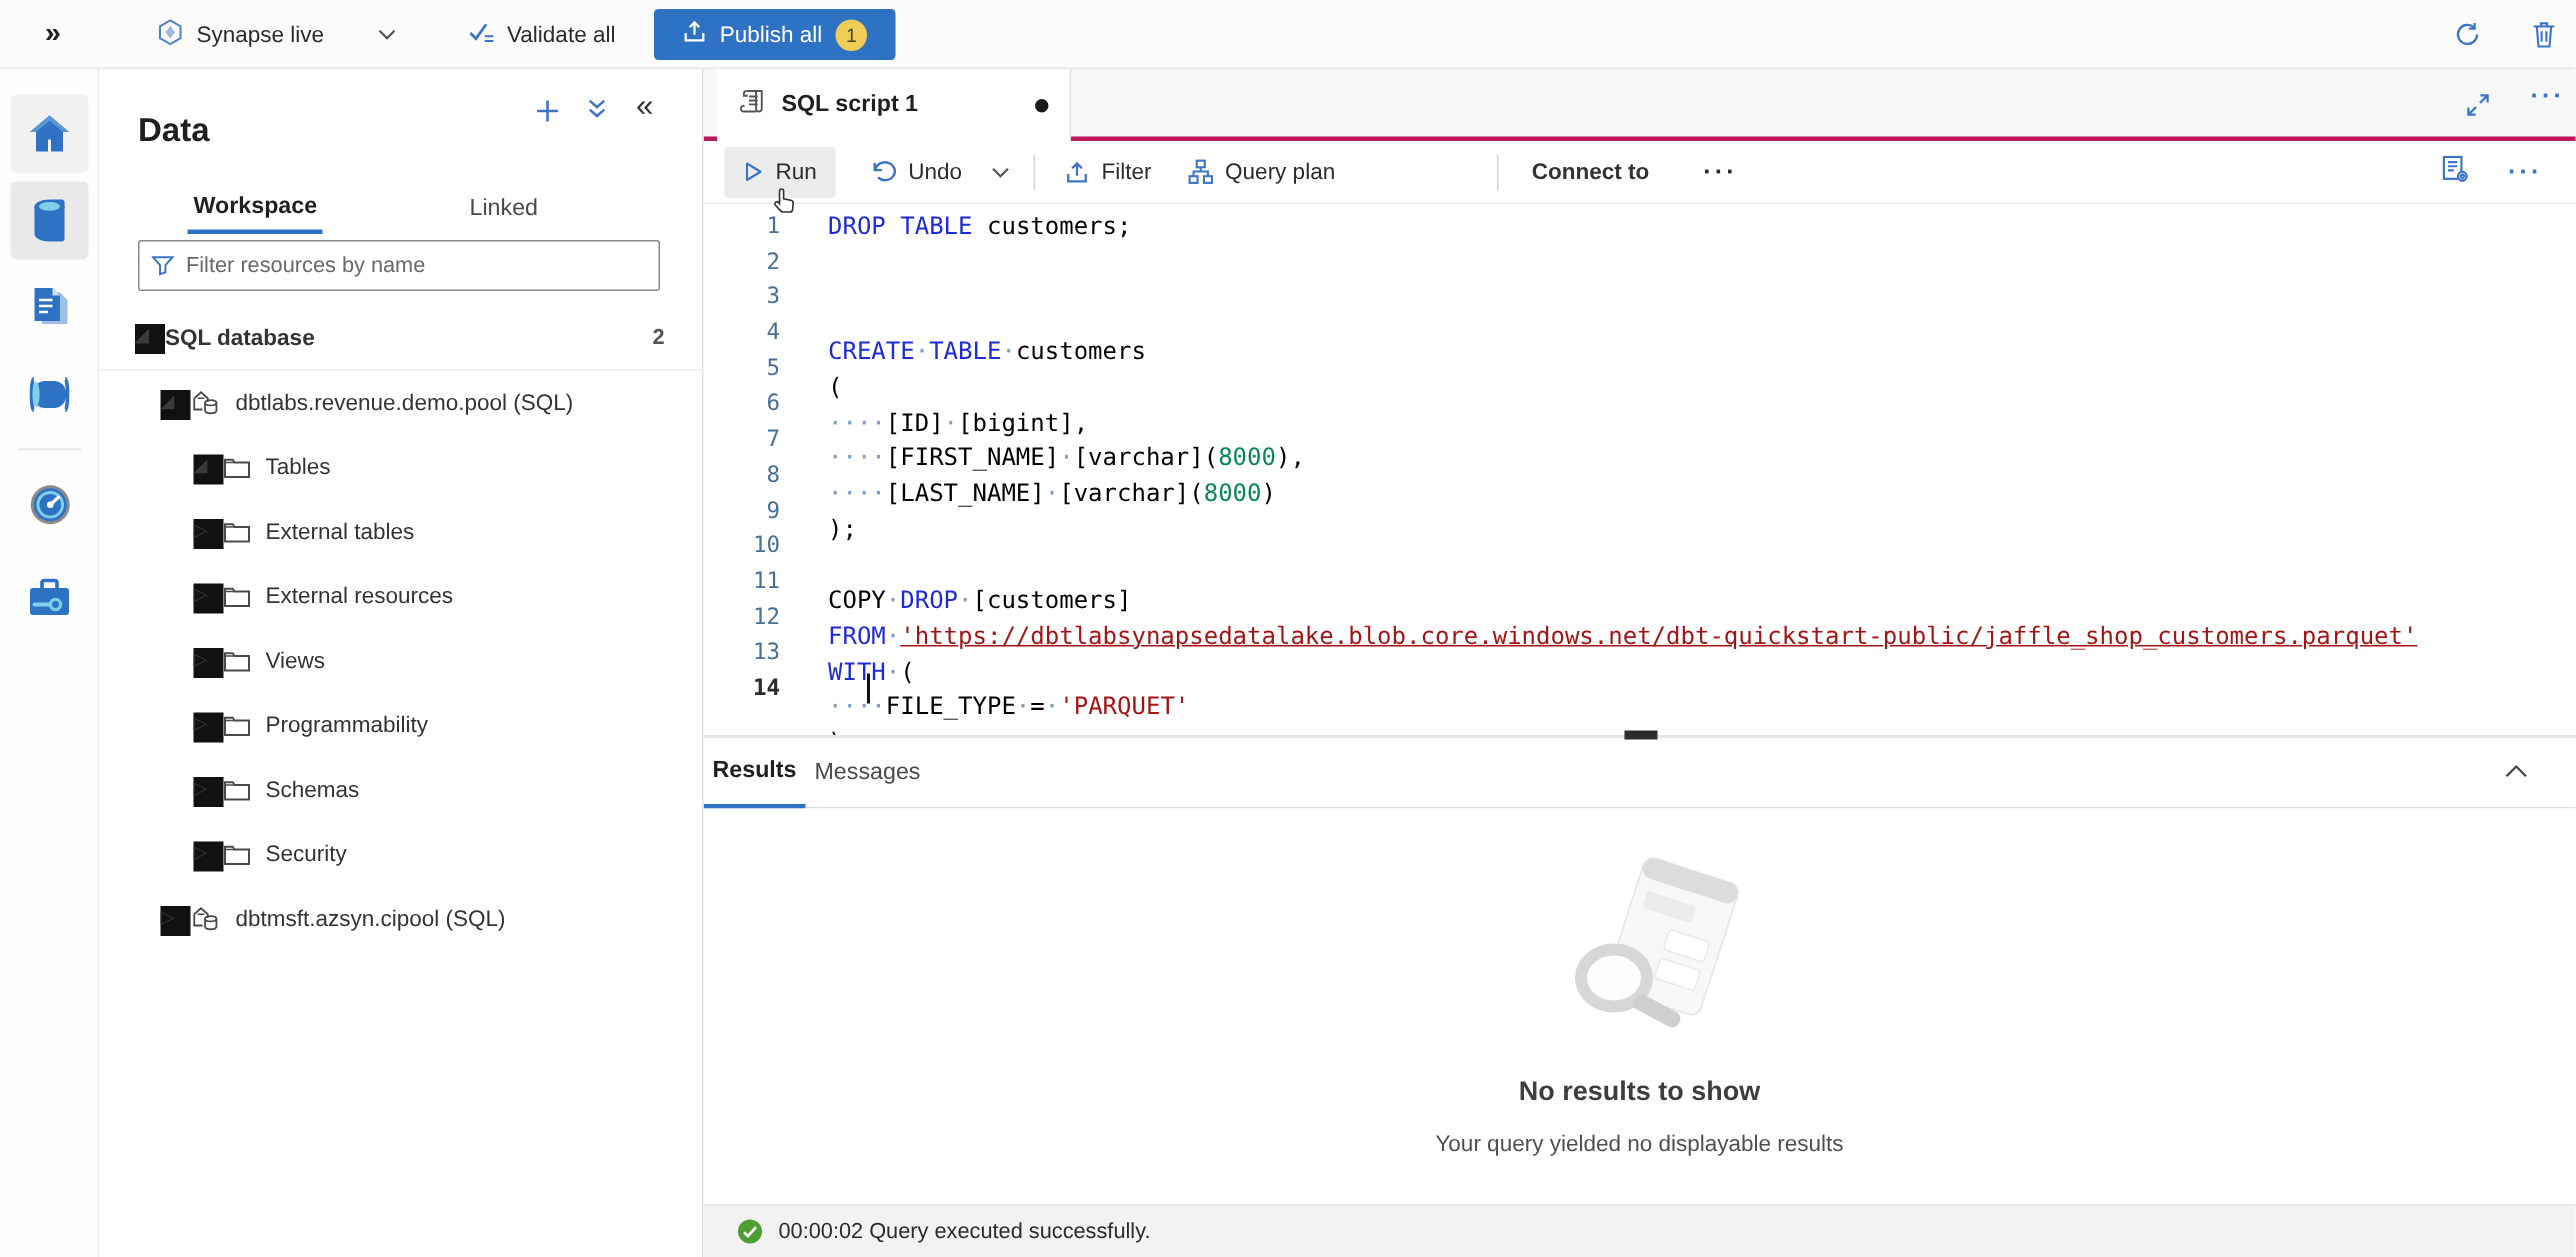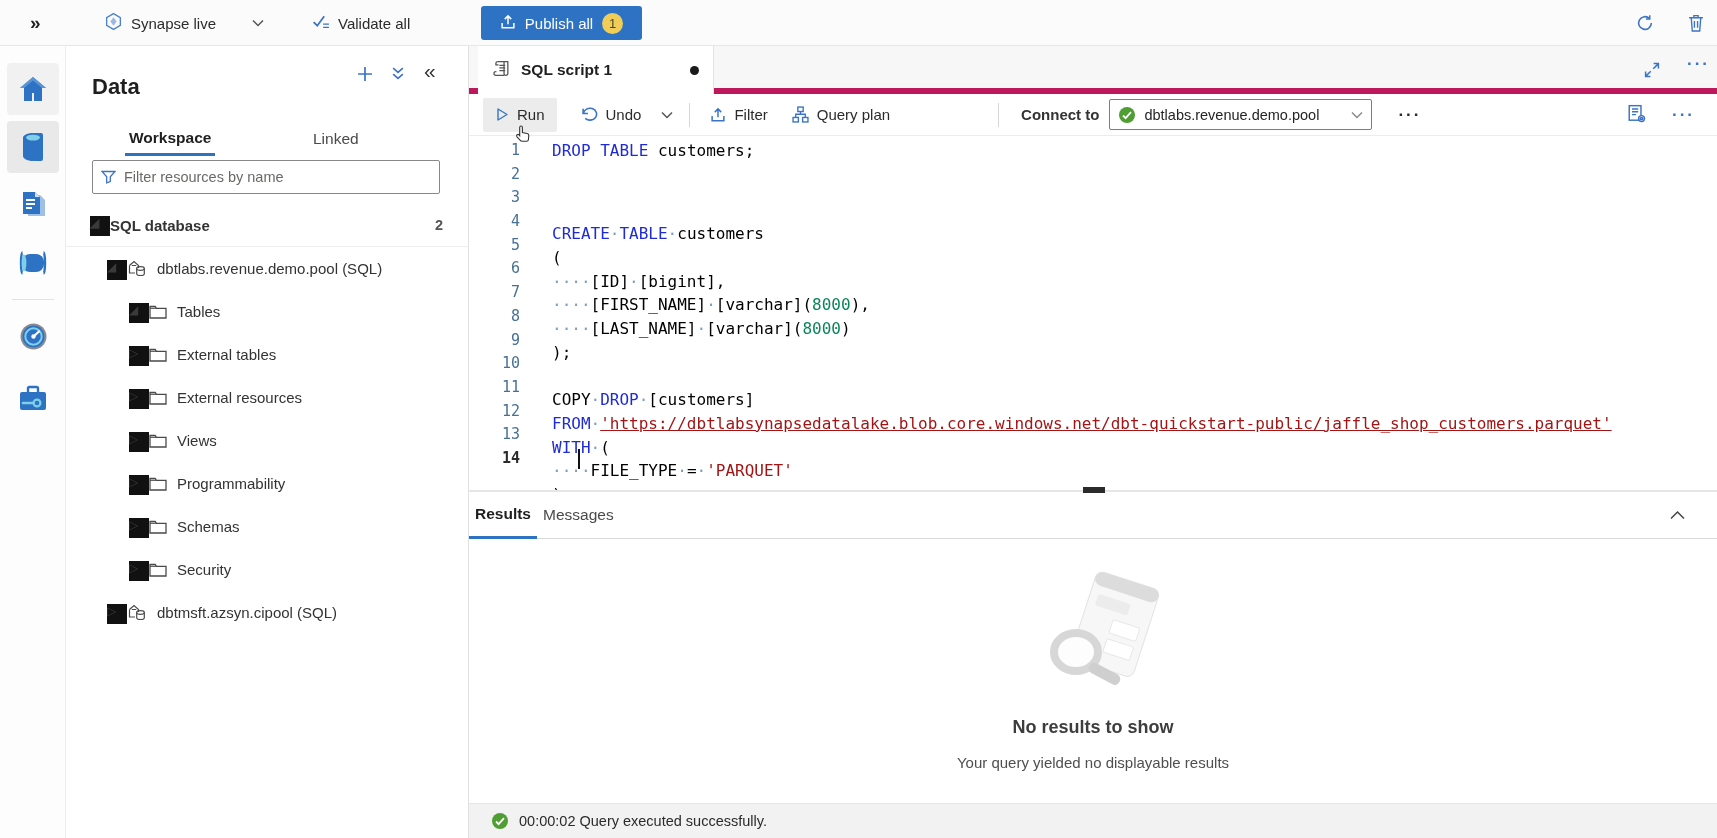--- a/index.html
+++ b/index.html
@@ -10,21 +10,21 @@
   #topbar { position:absolute; left:0; top:0; width:1717px; height:46px;
             background:#fbfbfb; border-bottom:1px solid #e7e7e7; z-index:30; }
   .tb-item { position:absolute; top:0; height:46px; display:flex; align-items:center; gap:8px;
              font-size:15px; color:#2b2b2b; cursor:pointer; }
   #tb-expand { left:30px; font-size:19px; font-weight:bold; color:#222; }
   #tb-mode { left:104px; }
   #tb-mode-chev { left:252px; }
   #tb-validate { left:312px; }
   #publish-all { position:absolute; left:436px; top:6px; width:161px; height:34px;
                  background:#2e72c4; border-radius:3px; display:flex; align-items:center;
-                 justify-content:center; gap:9px; color:#fff; font-size:15px; cursor:pointer;margin-left:45px; }
+                 justify-content:center; gap:9px; color:#fff; font-size:15px; cursor:pointer; }
   .badge { display:inline-flex; align-items:center; justify-content:center; width:21px; height:21px;
            border-radius:50%; background:#f0cd57; color:#4a4a2a; font-size:13px; }
   #tb-refresh { left:1636px; } #tb-trash { left:1688px; }
 
   
   #rail { position:absolute; left:0; top:46px; width:66px; height:792px; background:#fdfdfd;
           border-right:1px solid #ececec; z-index:20; }
   .rail-item { position:absolute; left:7px; width:52px; height:52px; border-radius:4px;
                display:flex; align-items:center; justify-content:center; cursor:pointer; }
   .rail-item.hov { background:#f1f1f1; }
@@ -50,21 +50,21 @@
   .trow { display:flex; align-items:center; height:43px; cursor:pointer; font-size:15px; color:#333; }
   .trow .caret { width:20px; font-size:12px; color:#3a3a3a; flex:0 0 auto; }
   .trow .ticon { margin-right:10px; display:inline-flex; flex:0 0 auto; }
   .trow .count { margin-left:auto; padding-right:26px; color:#555; font-size:14.5px; }
   .trow.root { font-weight:bold; border-bottom:1px solid #ededed; }
 
   
   #main { position:absolute; left:469px; top:46px; width:1248px; height:792px; background:#fff; }
 
   #tabstrip { position:absolute; left:0; top:0; width:1248px; height:48px; background:#f7f7f7;
-              border-bottom:6px solid #be185d; }
+              border-bottom:3px solid #be185d; }
   #sqltab { position:absolute; left:9px; top:0; height:48px; width:236px; background:#fff;
             border-right:1px solid #e3e3e3; display:flex; align-items:center; padding:0 14px;
             gap:10px; font-size:15.5px; font-weight:bold; color:#1f1f1f; cursor:pointer; }
   .dirty-dot { width:9px; height:9px; border-radius:50%; background:#1a1a1a; margin-left:auto; }
   .strip-icon { position:absolute; top:16px; cursor:pointer; }
   .more { color:#3b74c5; font-size:17px; letter-spacing:2px; font-weight:bold; }
 
   #toolbar { position:absolute; left:0; top:48px; width:1248px; height:42px; background:#fff;
              border-bottom:1px solid #ececec; display:flex; align-items:center; font-size:15px; }
   .tbar-btn { display:flex; align-items:center; gap:8px; padding:0 12px; height:34px;
@@ -400,30 +400,20 @@
       <svg width="17" height="17" viewBox="0 0 16 16" fill="none" stroke="#3b74c5" stroke-width="1.3">
           <rect x="5.5" y="1" width="5" height="4.2"></rect>
           <rect x="1" y="10.8" width="5" height="4.2"></rect>
           <rect x="10" y="10.8" width="5" height="4.2"></rect>
           <path d="M8 5.2v2.6M3.5 10.8V7.8h9v3"></path>
         </svg>
       <span>Query plan</span>
     </div>
     <div class="tbar-sep" style="margin-left:96px"></div>
     <span id="connect-label">Connect to</span>
-    <div id="pool-select">
-      <svg width="18" height="18" viewBox="0 0 18 18">
-          <circle cx="9" cy="9" r="8" fill="#4f9e33"></circle>
-          <path d="M5 9.5l2.6 2.6 5.4-6" fill="none" stroke="#fff" stroke-width="1.8"></path>
-        </svg>
-      <span>dbtlabs.revenue.demo.pool</span>
-      <svg class="chev" width="12" height="8" viewBox="0 0 12 8" fill="none" stroke="#888" stroke-width="1.4">
-          <path d="M1 1.5l5 5 5-5"></path>
-        </svg>
-    </div>
     <div class="tbar-btn more" style="margin-left:14px">
       <span>···</span>
     </div>
     <div id="tb-right">
       <span style="cursor:pointer"><svg width="19" height="19" viewBox="0 0 17 17" fill="none" stroke="#3b74c5" stroke-width="1.3">
             <rect x="2" y="1.5" width="10.5" height="13"></rect>
             <path d="M4.5 4.5h5.5M4.5 7h5.5M4.5 9.5h3.5"></path>
             <circle cx="13" cy="13" r="2.6" fill="#fff"></circle>
             <circle cx="13" cy="13" r="1"></circle>
             <path d="M13 9.8v1.2M13 15v1.2M9.8 13h1.2M15 13h1.2" stroke-width="1.1"></path>

